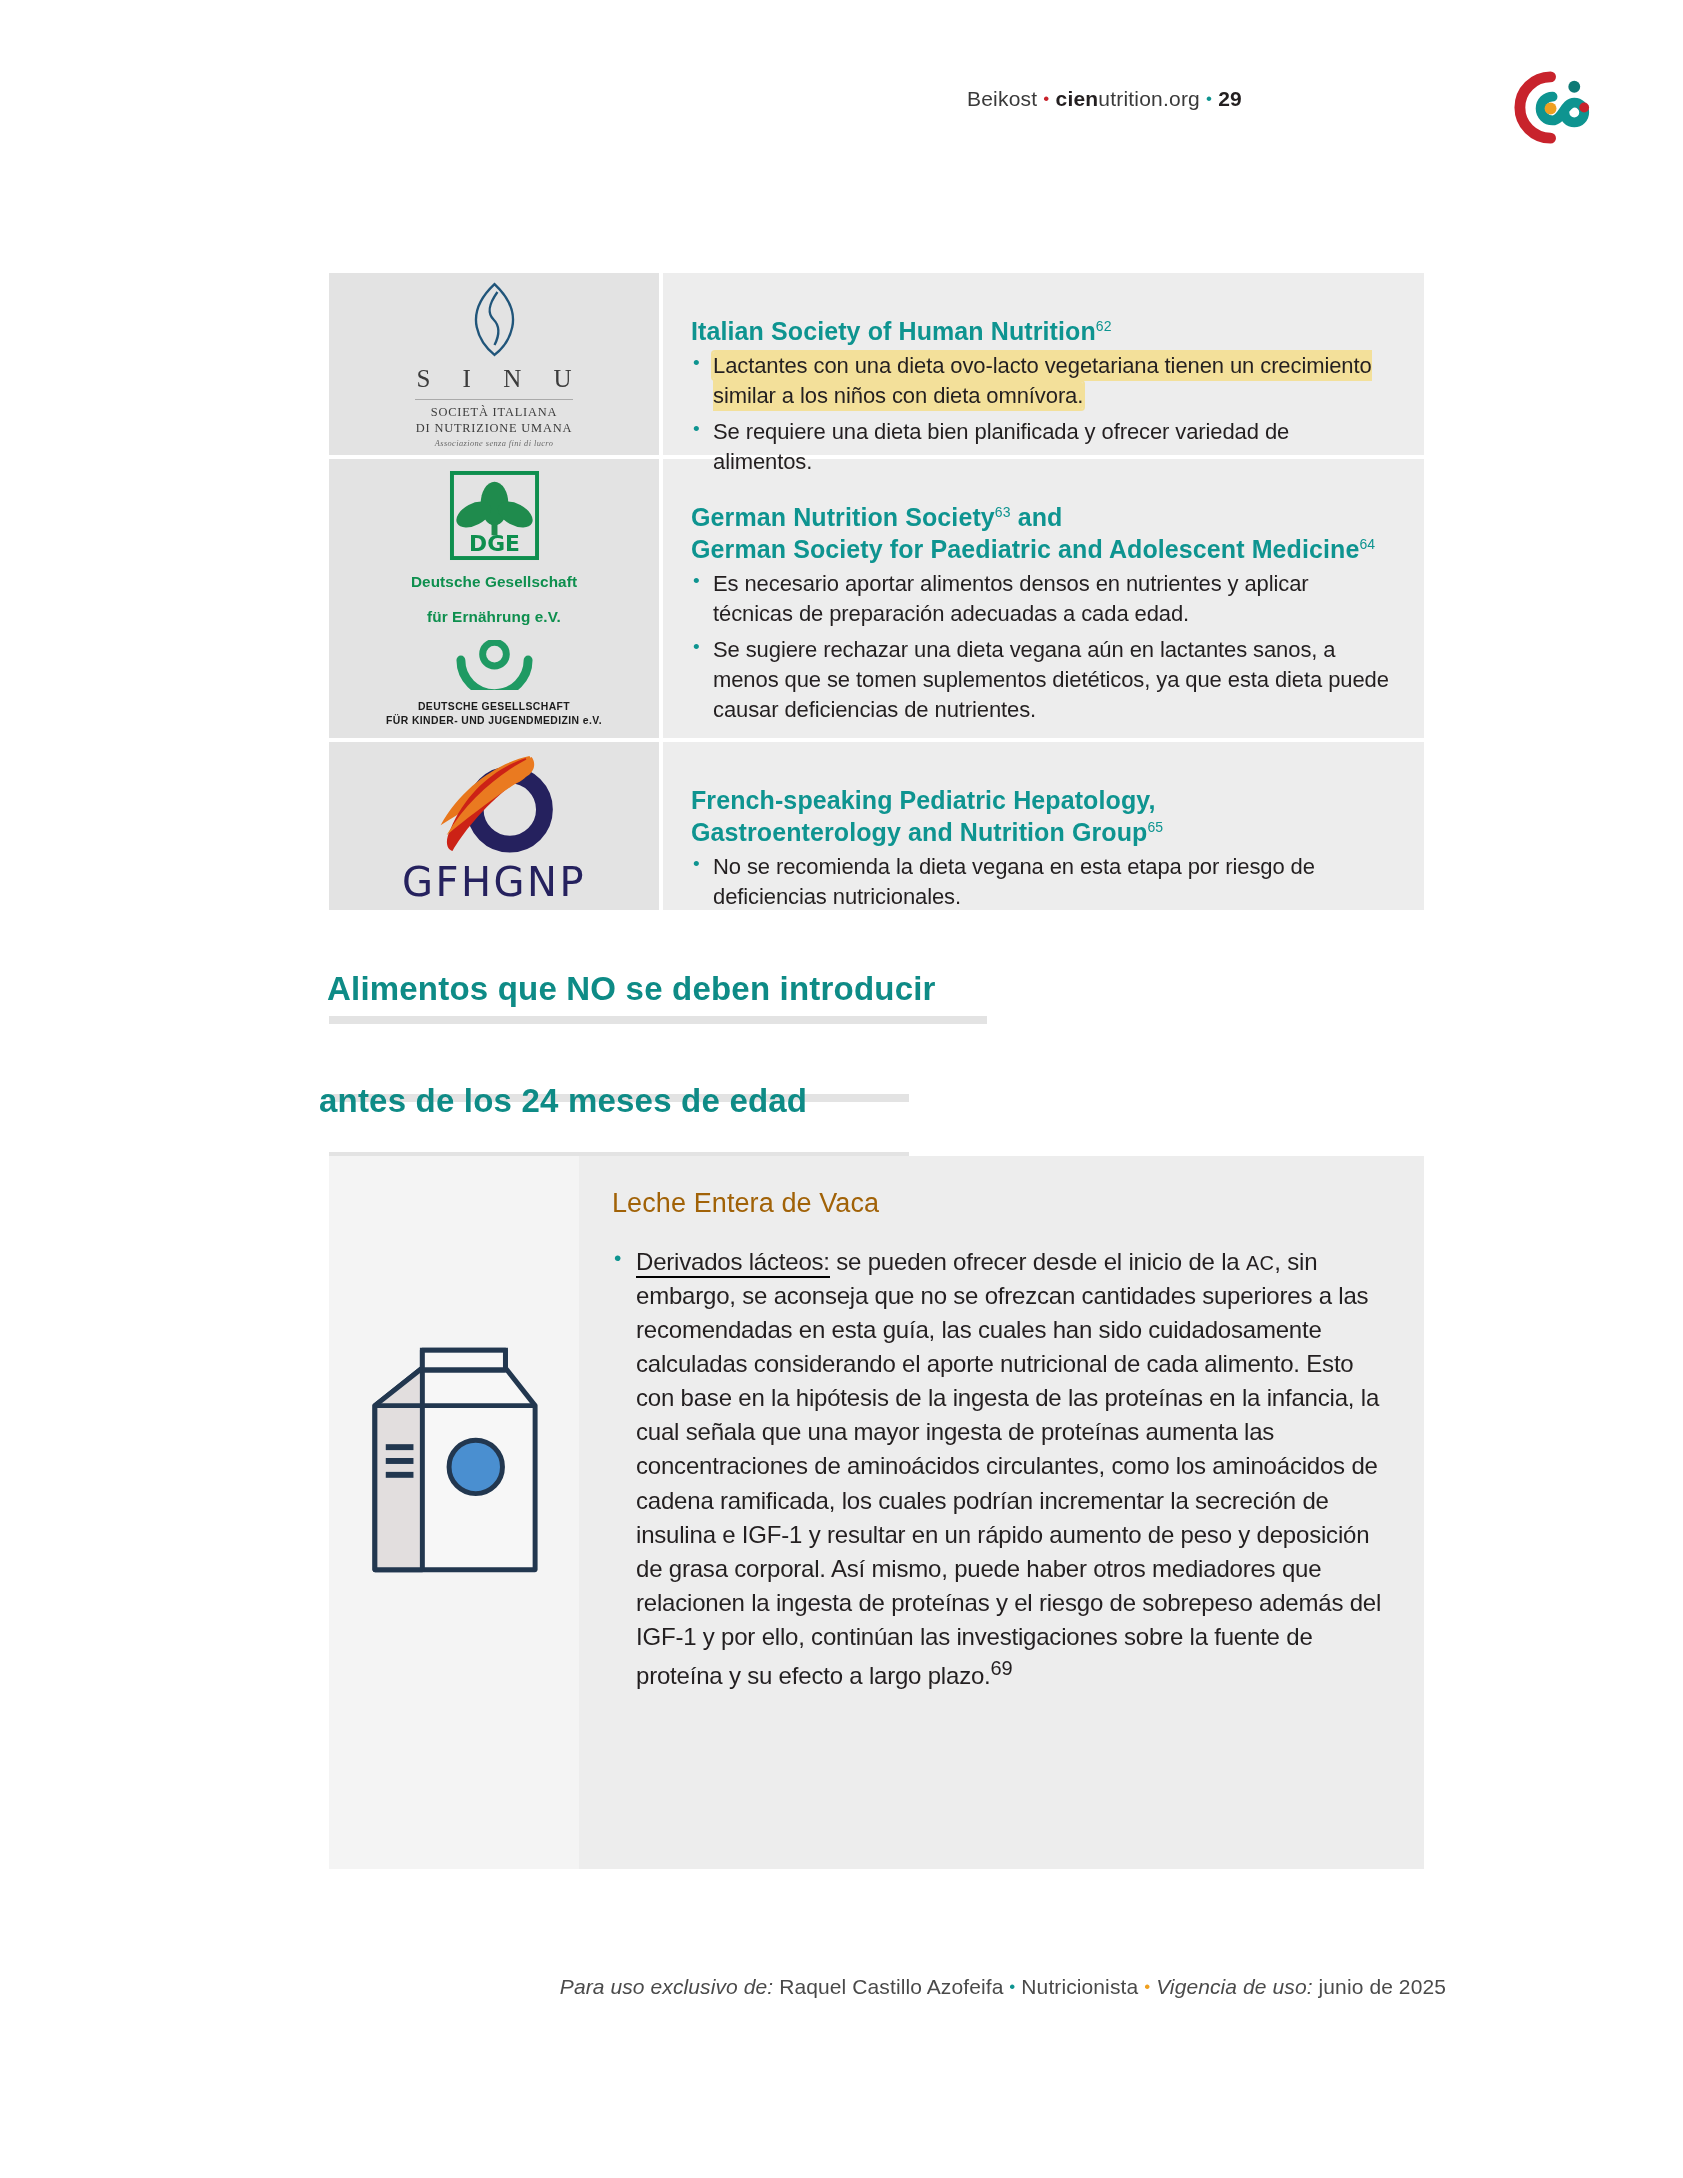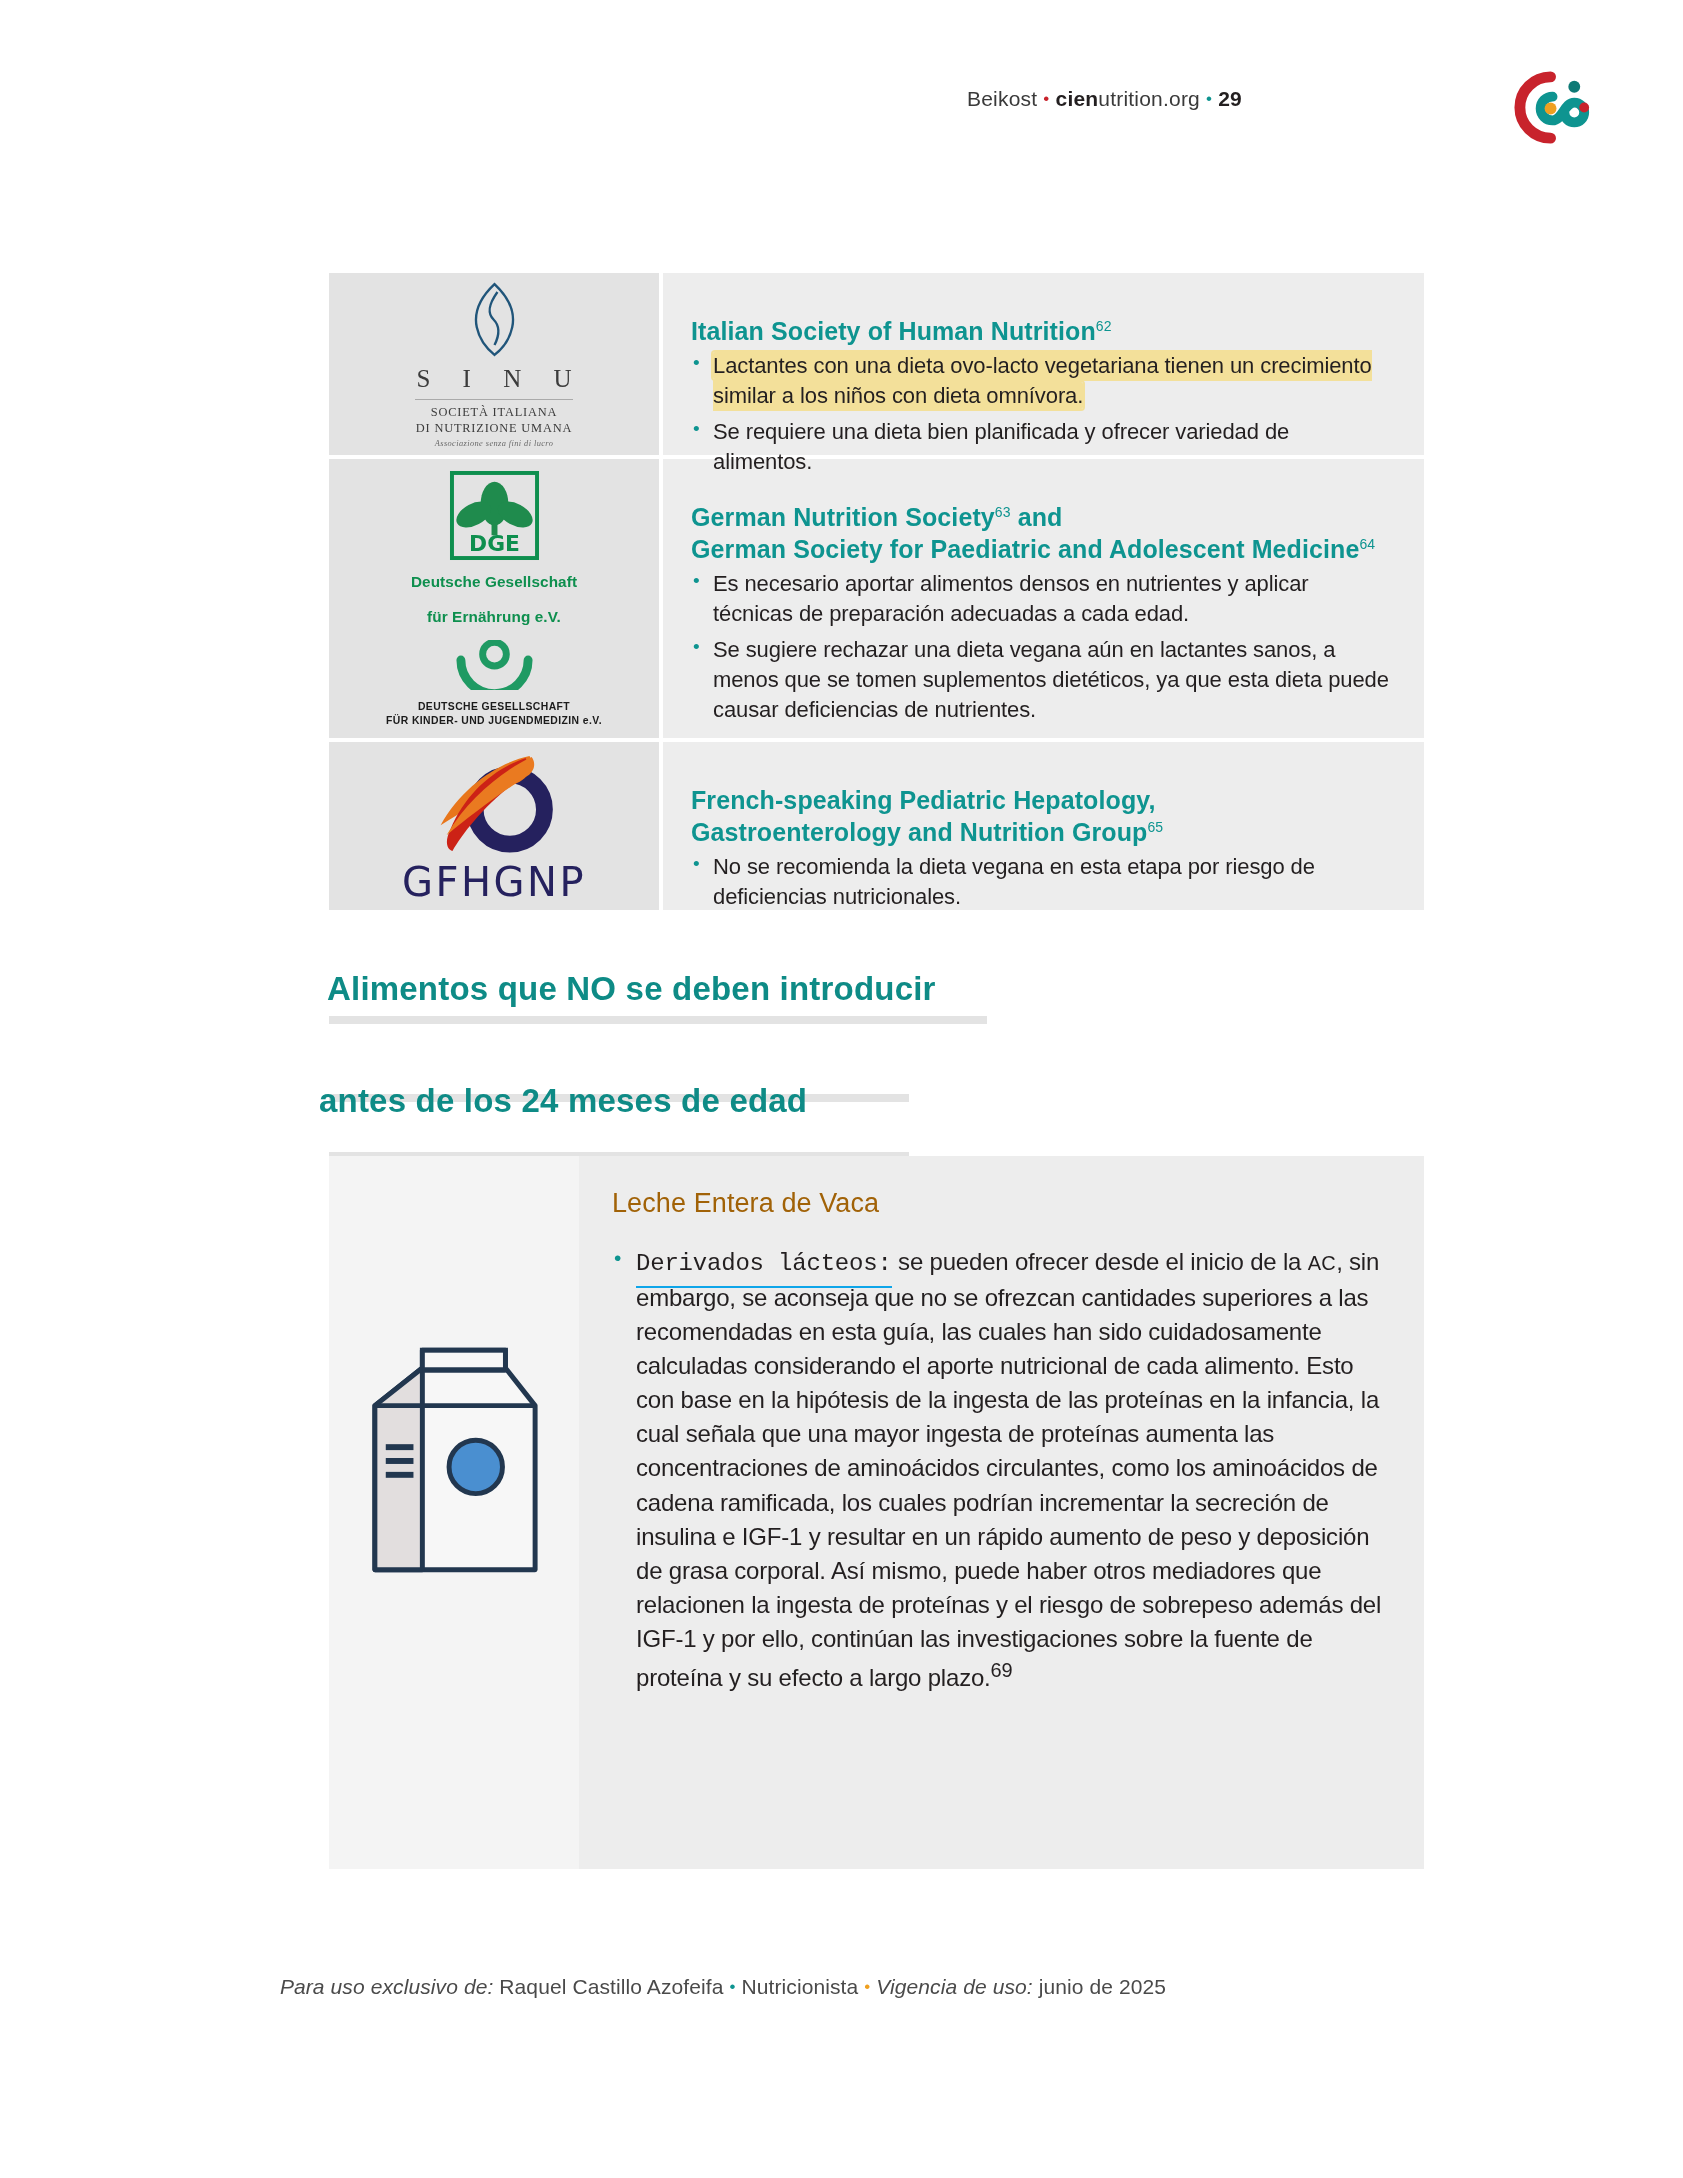--- a/index.html
+++ b/index.html
@@ -262,39 +262,38 @@
   }
   ul.milk-bullets li::before {
     content: "•";
     position: absolute;
     left: 2px;
     top: -2px;
     color: #0e9490;
     font-size: 21px;
   }
   .underline-teal {
-    border-bottom: 2px solid #0ea5e9;
-    padding-bottom: 9px;
-    font-family: Liberation Mono, monospace;
+    border-bottom: 2px solid #000000;
+    padding-bottom: 1px;
   }
   .smallcaps { font-size: 20px; letter-spacing: 0.3px; }
 
   .milk-carton {
     position: absolute;
     left: 36px;
     top: 190px;
   }
 
   
   .page-footer {
     position: absolute;
     left: 0;
     top: 1975px;
     width: 1446px;
-    text-align: center;
+    text-align: right;
     font-size: 21px;
     color: #4a4a4a;
     letter-spacing: 0.1px;
     white-space: nowrap;
   }
   .page-footer .ital { font-style: italic; }
   .ftr-dot-teal { color: #0e9490; font-size: 17px; vertical-align: 2px; }
   .ftr-dot-orange { color: #efa020; font-size: 17px; vertical-align: 2px; }
 </style>
 </head>

